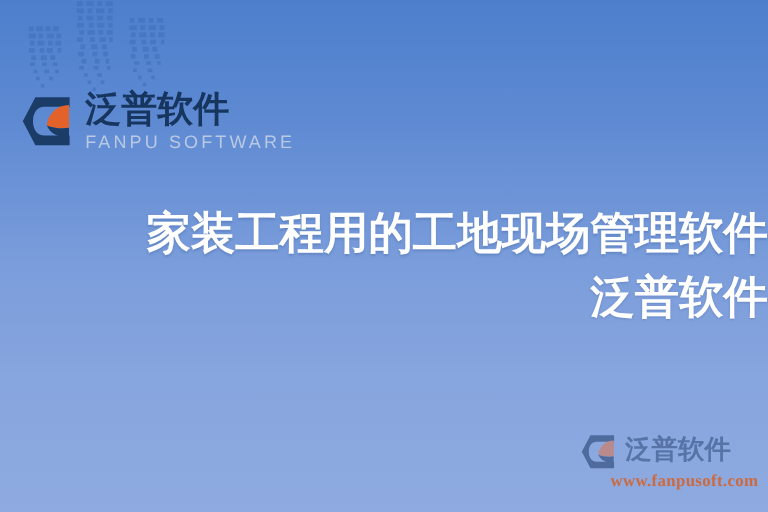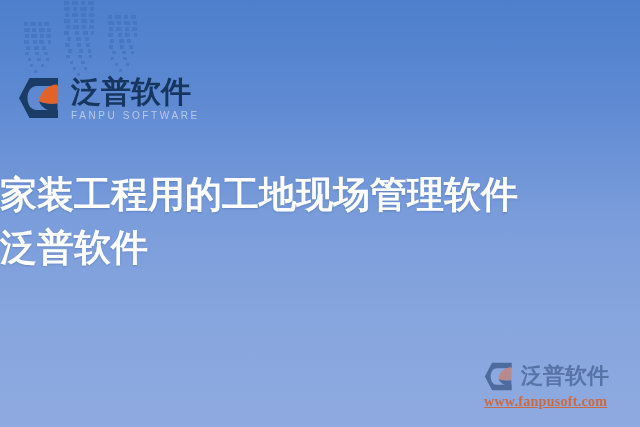--- a/index.html
+++ b/index.html
@@ -62,34 +62,34 @@
     font-size: 30px;
     font-weight: 700;
     color: #16355f;
     letter-spacing: 0px;
     line-height: 1.05;
     white-space: nowrap;
   }
   #brand-logo .logo-en {
     margin-top: 3px;
     font-family: "Liberation Sans", sans-serif;
-    font-size: 10px;
+    font-size: 15px;
     font-weight: 400;
     color: #b9c9e4;
     letter-spacing: 2.6px;
     white-space: nowrap;
   }
 
   
   #headline {
     position: absolute;
     left: 0;
     top: 168px;
     width: 640px;
-    text-align: left;
+    text-align: right;
     color: #ffffff;
     font-family: "DejaVu Sans", "Liberation Sans", sans-serif;
     font-weight: 700;
     font-size: 37px;
     line-height: 53px;
     letter-spacing: 0px;
     text-shadow: 0 1px 2px rgba(40,70,130,0.25);
   }
   #headline .hl-line {
     display: block;
@@ -121,28 +121,27 @@
   #watermark .wm-cn {
     font-family: "DejaVu Sans", "Liberation Sans", sans-serif;
     font-size: 22px;
     font-weight: 700;
     color: rgba(45,72,120,0.62);
     line-height: 1;
     white-space: nowrap;
   }
   #watermark .wm-url {
     margin-top: 1px;
-    text-align: left;
+    text-align: right;
     font-family: "Liberation Serif", "DejaVu Serif", serif;
     font-size: 14px;
     font-weight: 700;
     color: #d4622a;
     letter-spacing: 0.3px;
     white-space: nowrap;
-    text-decoration: underline;
   }
 </style>
 </head>
 <body>
 
 <div id="banner">
 
   <svg id="mosaic" viewBox="0 0 130 78" xmlns="http://www.w3.org/2000/svg" aria-hidden="true">
     <g fill="#3f6fba">
 

